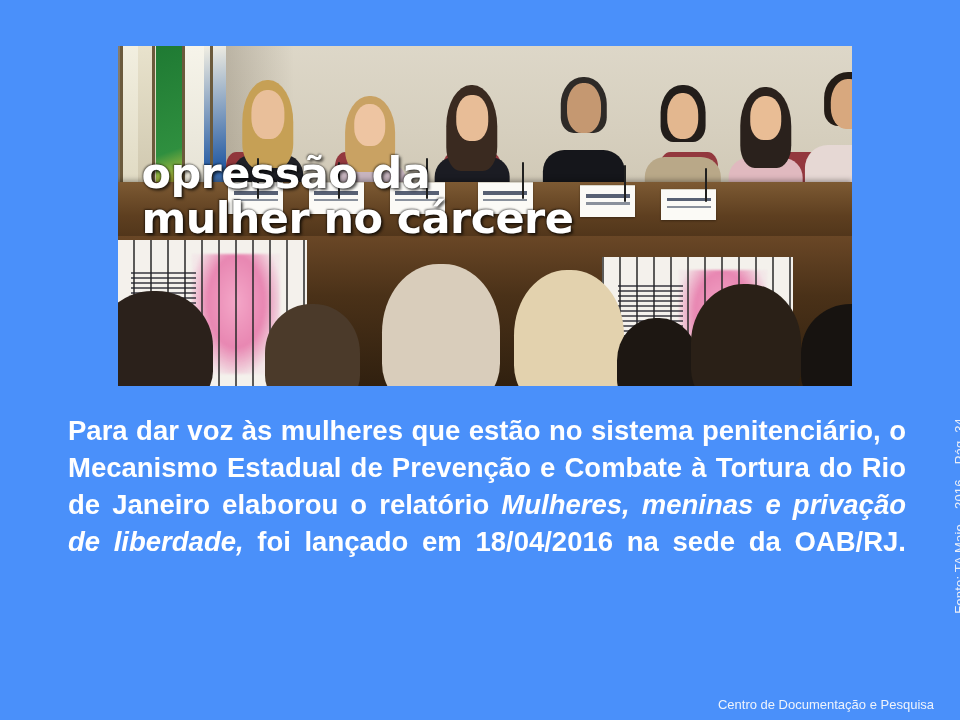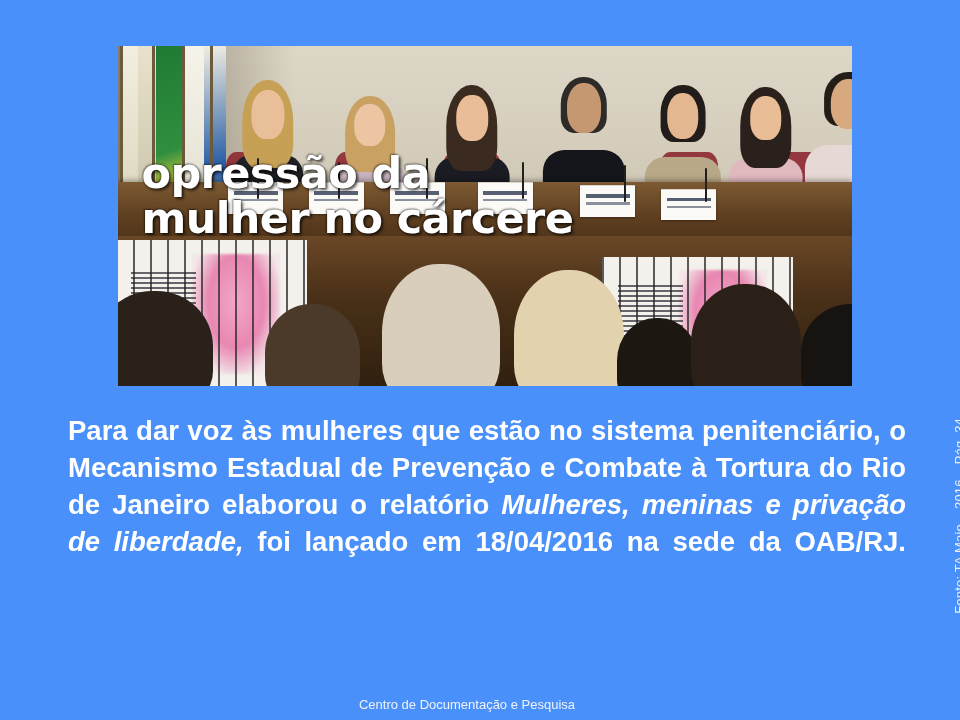--- a/index.html
+++ b/index.html
@@ -236,21 +236,21 @@
     letter-spacing: .2px;
     font-family: "Liberation Sans", sans-serif;
     white-space: nowrap;
   }
 
   
   .footer {
     position: absolute;
     left: 0; right: 0;
     bottom: 8px;
-    text-align: center;
+    text-align: right;
     color: #eef3fc;
     font-size: 13px;
     font-family: "Liberation Sans", sans-serif;
   }
   .footer .inner {
     display: inline-block;
     padding-right: 26px;
   }
 </style>
 </head>

